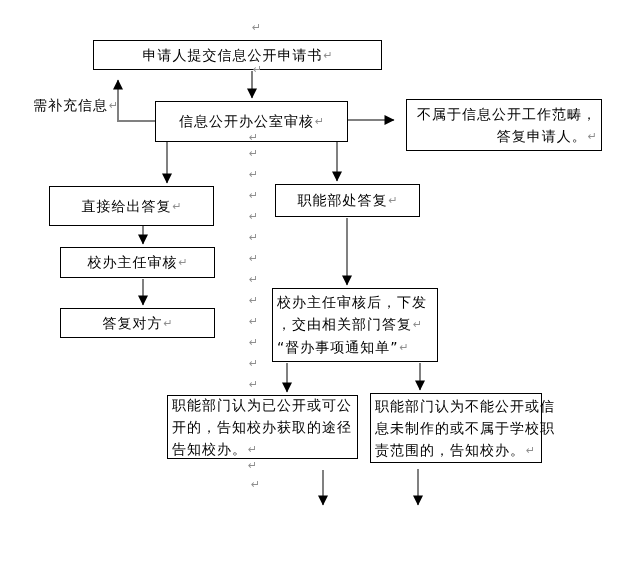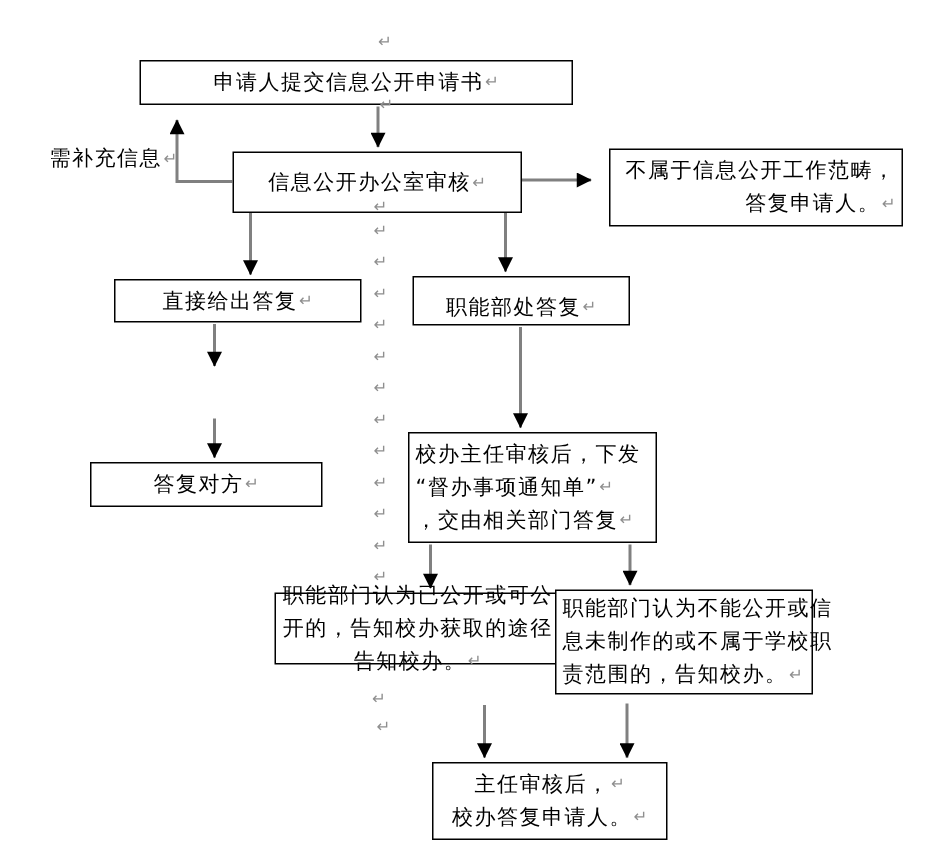--- a/index.html
+++ b/index.html
@@ -52,47 +52,46 @@
 <div class="flow-box center" style="left: 93px; top: 40px; width: 289px; height: 30px; border-color: rgb(0, 0, 0); background: rgb(255, 255, 255);">
       <div class="box-line"><span>申请人提交信息公开申请书</span><span class="pmark">↵</span></div>
     </div>
     <div class="flow-box center" style="left: 155px; top: 101px; width: 193px; height: 41px; border-color: rgb(0, 0, 0); background: rgb(255, 255, 255);">
       <div class="box-line"><span>信息公开办公室审核</span><span class="pmark">↵</span></div>
     </div>
     <div class="flow-box" style="left: 406px; top: 99px; width: 196px; height: 52px; border-color: rgb(0, 0, 0); background: rgb(255, 255, 255); align-items: flex-end;">
       <div class="box-line"><span>不属于信息公开工作范畴，</span></div>
       <div class="box-line"><span>答复申请人。</span><span class="pmark">↵</span></div>
     </div>
-    <div class="flow-box center" style="left: 76px; top: 186px; width: 165px; height: 29px; border-color: rgb(0, 0, 0); background: rgb(255, 255, 255);">
+    <div class="flow-box center" style="left: 49px; top: 186px; width: 165px; height: 40px; border-color: rgb(0, 0, 0); background: rgb(255, 255, 255);">
       <div class="box-line"><span>直接给出答复</span><span class="pmark">↵</span></div>
+    </div>
+    <div class="flow-box center" style="left: 60px; top: 247px; width: 155px; height: 31px; border-color: rgb(0, 0, 0); background: rgb(255, 255, 255);">
+      <div class="box-line"><span>校办主任审核</span><span class="pmark">↵</span></div>
     </div>
     <div class="flow-box center" style="left: 60px; top: 308px; width: 155px; height: 30px; border-color: rgb(0, 0, 0); background: rgb(255, 255, 255);">
       <div class="box-line"><span>答复对方</span><span class="pmark">↵</span></div>
     </div>
-    <div class="flow-box center" style="left: 275px; top: 184px; width: 145px; height: 33px; border-color: rgb(0, 0, 0); background: rgb(255, 255, 255); justify-content: flex-end;">
+    <div class="flow-box center" style="left: 275px; top: 184px; width: 145px; height: 33px; border-color: rgb(0, 0, 0); background: rgb(255, 255, 255);">
       <div class="box-line"><span>职能部处答复</span><span class="pmark">↵</span></div>
     </div>
     <div class="flow-box" style="left: 272px; top: 288px; width: 166px; height: 74px; border-color: rgb(0, 0, 0); background: rgb(255, 255, 255);">
       <div class="box-line"><span>校办主任审核后，下发</span></div>
+      <div class="box-line"><span>，交由相关部门答复</span><span class="pmark">↵</span></div>
       <div class="box-line"><span>“督办事项通知单”</span><span class="pmark">↵</span></div>
-      <div class="box-line"><span>，交由相关部门答复</span><span class="pmark">↵</span></div>
     </div>
-    <div class="flow-box" style="left: 183px; top: 395px; width: 191px; height: 48px; border-color: rgb(0, 0, 0); background: rgb(255, 255, 255); text-align: center;">
+    <div class="flow-box" style="left: 167px; top: 395px; width: 191px; height: 64px; border-color: rgb(0, 0, 0); background: rgb(255, 255, 255);">
       <div class="box-line"><span>职能部门认为已公开或可公</span></div>
       <div class="box-line"><span>开的，告知校办获取的途径</span></div>
       <div class="box-line"><span>告知校办。</span><span class="pmark">↵</span></div>
     </div>
     <div class="flow-box" style="left: 370px; top: 393px; width: 172px; height: 70px; border-color: rgb(0, 0, 0); background: rgb(255, 255, 255);">
       <div class="box-line"><span>职能部门认为不能公开或信</span></div>
       <div class="box-line"><span>息未制作的或不属于学校职</span></div>
       <div class="box-line"><span>责范围的，告知校办。</span><span class="pmark">↵</span></div>
-    </div>
-    <div class="flow-box center" style="left: 288px; top: 508px; width: 157px; height: 52px; border-color: rgb(0, 0, 0); background: rgb(255, 255, 255);">
-      <div class="box-line"><span>主任审核后，</span><span class="pmark">↵</span></div>
-      <div class="box-line"><span>校办答复申请人。</span><span class="pmark">↵</span></div>
     </div>
     <div class="flow-label" style="left: 33px; top: 97px;"><span>需补充信息</span><span class="pmark">↵</span></div>
     <span class="float-mark" style="left: 252px; top: 22px; color: rgb(143, 143, 143);">↵</span>
     <span class="float-mark" style="left: 253px; top: 64px; color: rgb(143, 143, 143);">↵</span>
     <span class="float-mark" style="left: 249px; top: 132px; color: rgb(143, 143, 143);">↵</span>
     <span class="float-mark" style="left: 249px; top: 148px; color: rgb(143, 143, 143);">↵</span>
     <span class="float-mark" style="left: 249px; top: 169px; color: rgb(143, 143, 143);">↵</span>
     <span class="float-mark" style="left: 249px; top: 190px; color: rgb(143, 143, 143);">↵</span>
     <span class="float-mark" style="left: 249px; top: 211px; color: rgb(143, 143, 143);">↵</span>
     <span class="float-mark" style="left: 249px; top: 232px; color: rgb(143, 143, 143);">↵</span>

